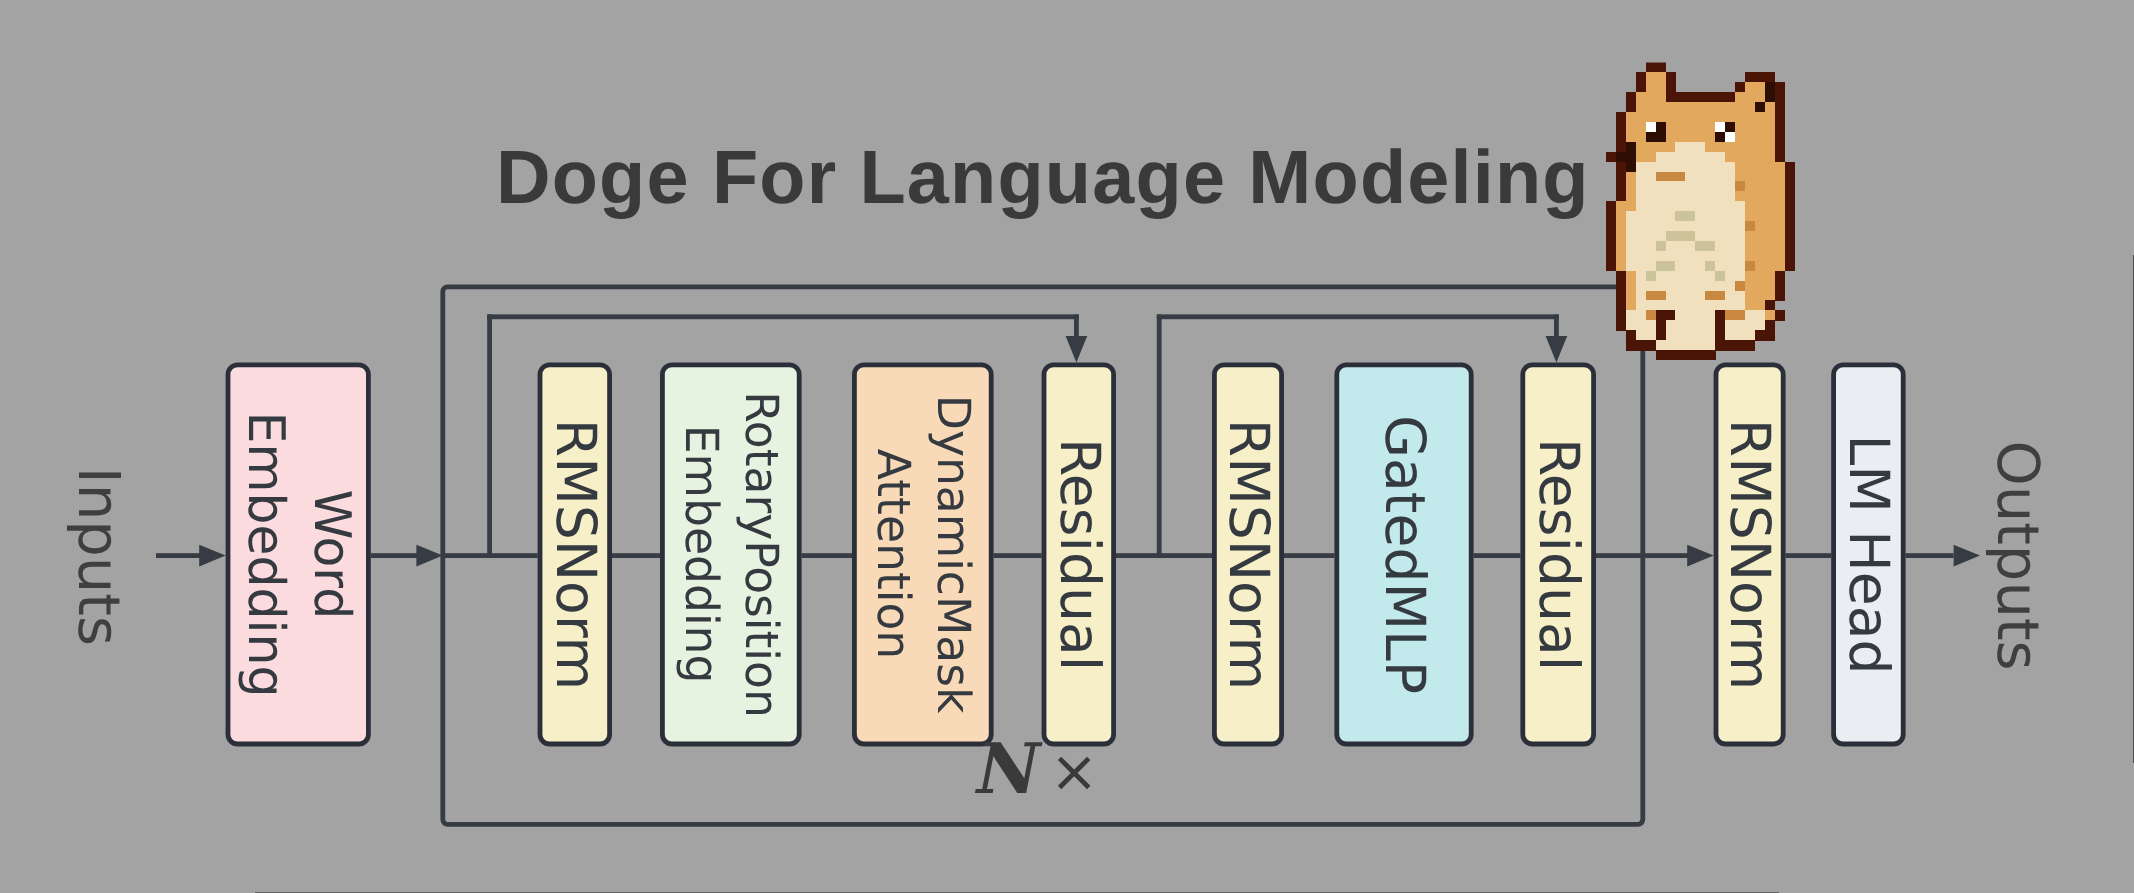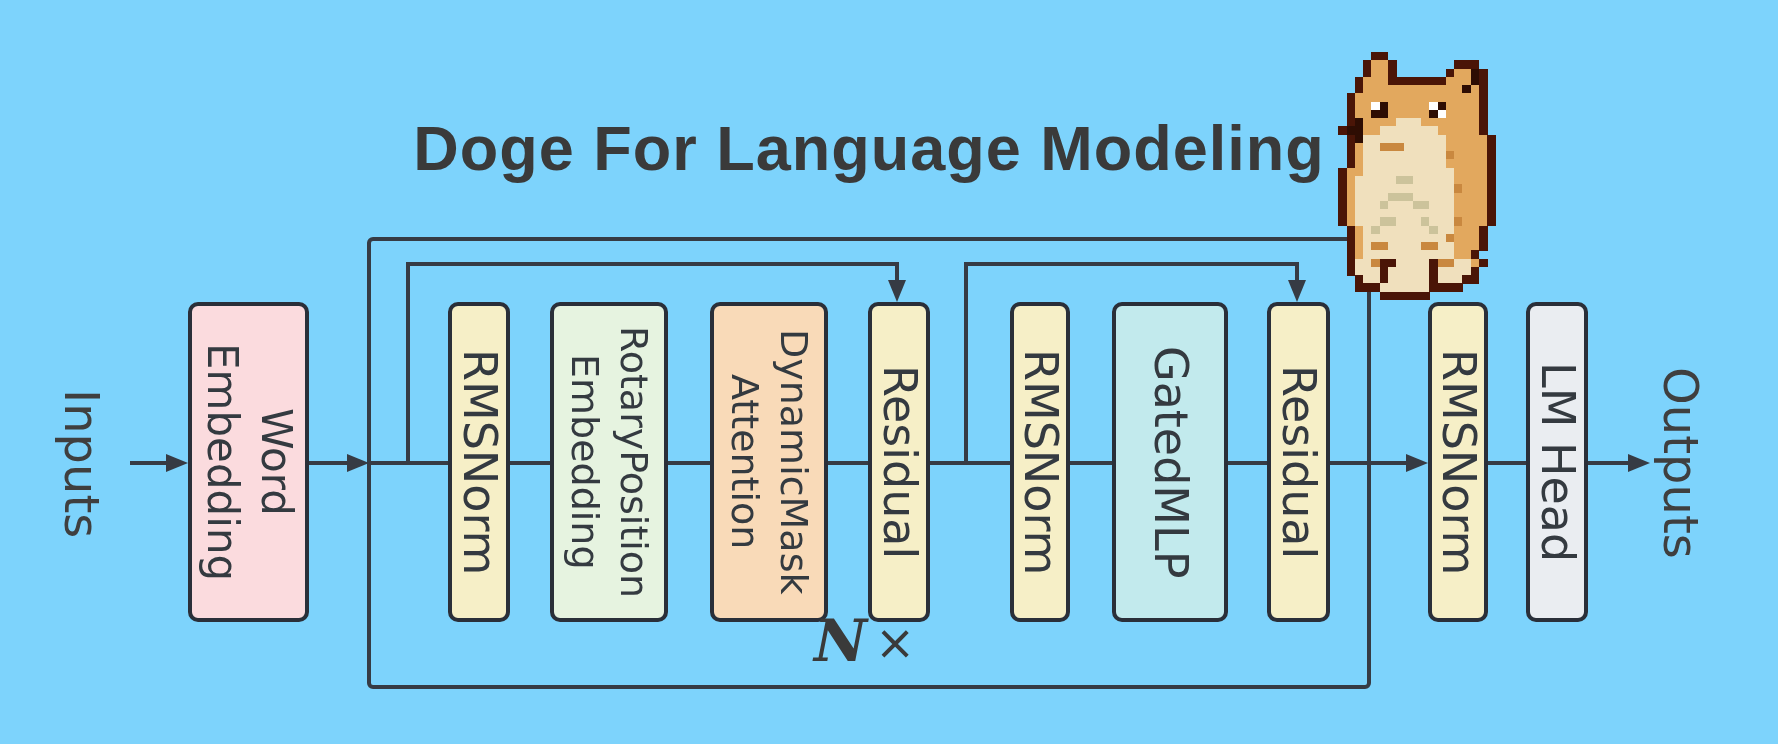--- a/index.html
+++ b/index.html
@@ -1,17 +1,17 @@
 <!DOCTYPE html>
 <html><head>
 <meta charset="utf-8">
 <style>
   html,body{margin:0;padding:0;background:#000;}
   .canvas{
-    position:relative;width:1778px;height:744px;background:#7dd3fc;overflow:hidden;
+    position:relative;width:1778px;height:744px;background:#a3a3a3;overflow:hidden;
     font-family:"DejaVu Sans","Liberation Sans",sans-serif;
     --line:#363b44;--border:#2a2f39;--ink:#343a40;--label:#3f3f3f;
   }
   .title{
     position:absolute;left:404px;top:112px;width:930px;text-align:center;
     font-family:"Liberation Sans","DejaVu Sans",sans-serif;
     font-weight:bold;font-size:63px;letter-spacing:1px;color:#3a3a3a;white-space:nowrap;
   }
   
   .box{

